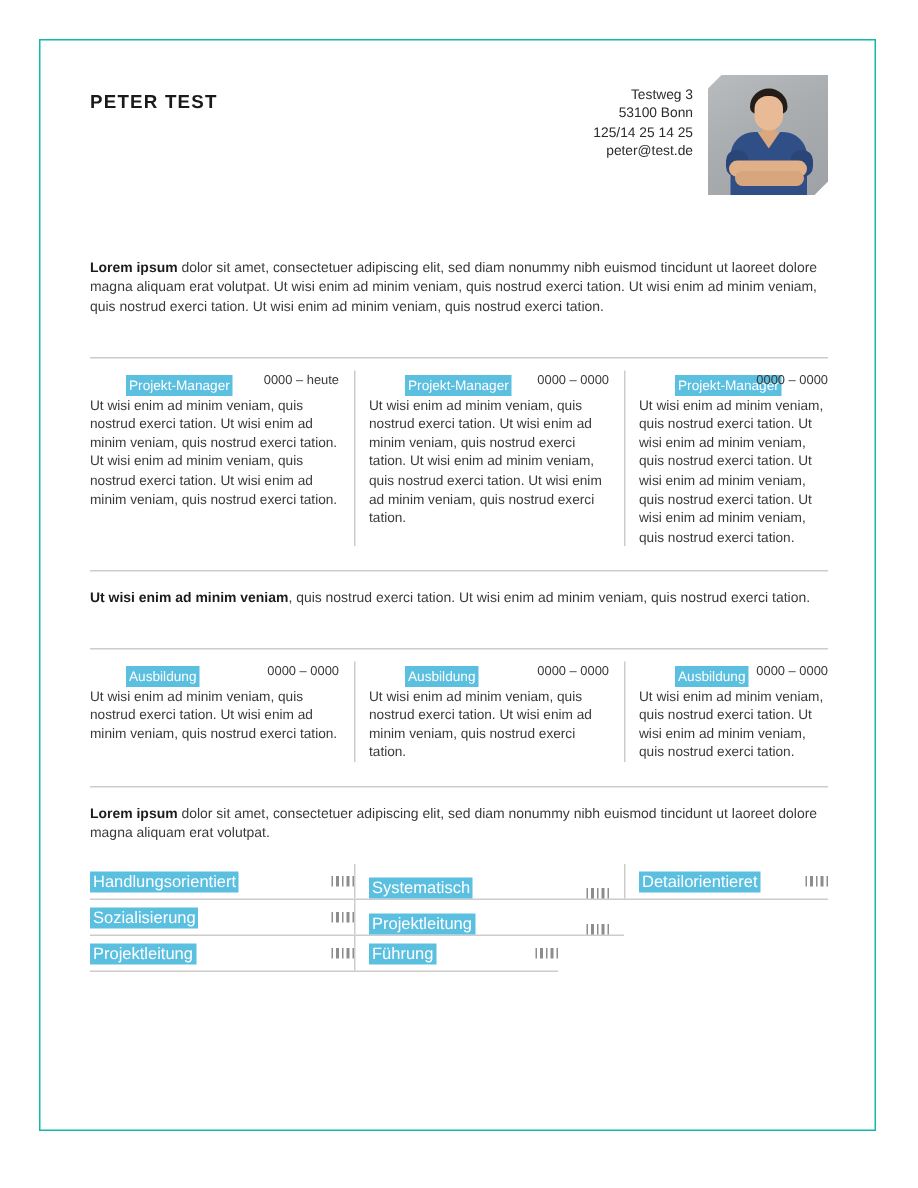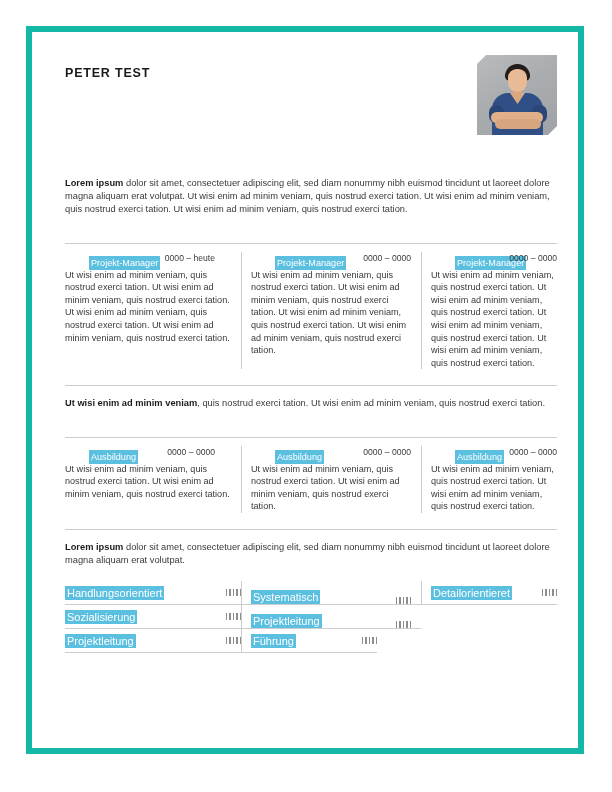--- a/index.html
+++ b/index.html
@@ -6,21 +6,21 @@
   body{
     width:612px;height:792px;
     background:#ffffff;
     font-family:"Liberation Sans", sans-serif;
     -webkit-font-smoothing:antialiased;
   }
   .page{
     position:absolute;
     left:26px;top:26px;
     width:558px;height:728px;
-    border:6px solid #14b8a6;
+    border:1px solid #14b8a6;
     background:#ffffff;
     box-sizing:border-box;
     overflow:hidden;
   }
   .inner{
     position:absolute;
     left:33px;top:23px;
     width:492px;
   }
 
@@ -141,21 +141,21 @@
     display:inline-block;
     background:#5bbfe0;
     color:#ffffff;
     font-size:9.1px;
     line-height:12px;
     padding:1px 2px 1px 2px;
     white-space:nowrap;
   }
   .dates{
     position:absolute;
-    right:16px;top:1px;
+    right:0;top:1px;
     font-size:8.6px;
     color:#3a3a3a;
     white-space:nowrap;
   }
   .col.c2 .dates,.col.c3 .dates{right:0;}
   .col-body{
     font-size:9.1px;
     line-height:12.6px;
     color:#3a3a3a;
   }
@@ -222,20 +222,26 @@
 </style>
 </head>
 <body>
 
 <div class="page">
   <div class="inner">
 
     <div class="header">
       <div class="name">PETER TEST</div>
 
+      <div class="contact">
+        <div>Testweg 3</div>
+        <div>53100 Bonn</div>
+        <div>125/14 25 14 25</div>
+        <div>peter@test.de</div>
+      </div>
 
       <div class="photo-wrap">
         <div class="photo">
           <div class="ph-body"></div>
           <div class="ph-neck"></div>
           <div class="ph-v"></div>
           <div class="ph-sleeveL"></div>
           <div class="ph-sleeveR"></div>
           <div class="ph-armL"></div>
           <div class="ph-armR"></div>

